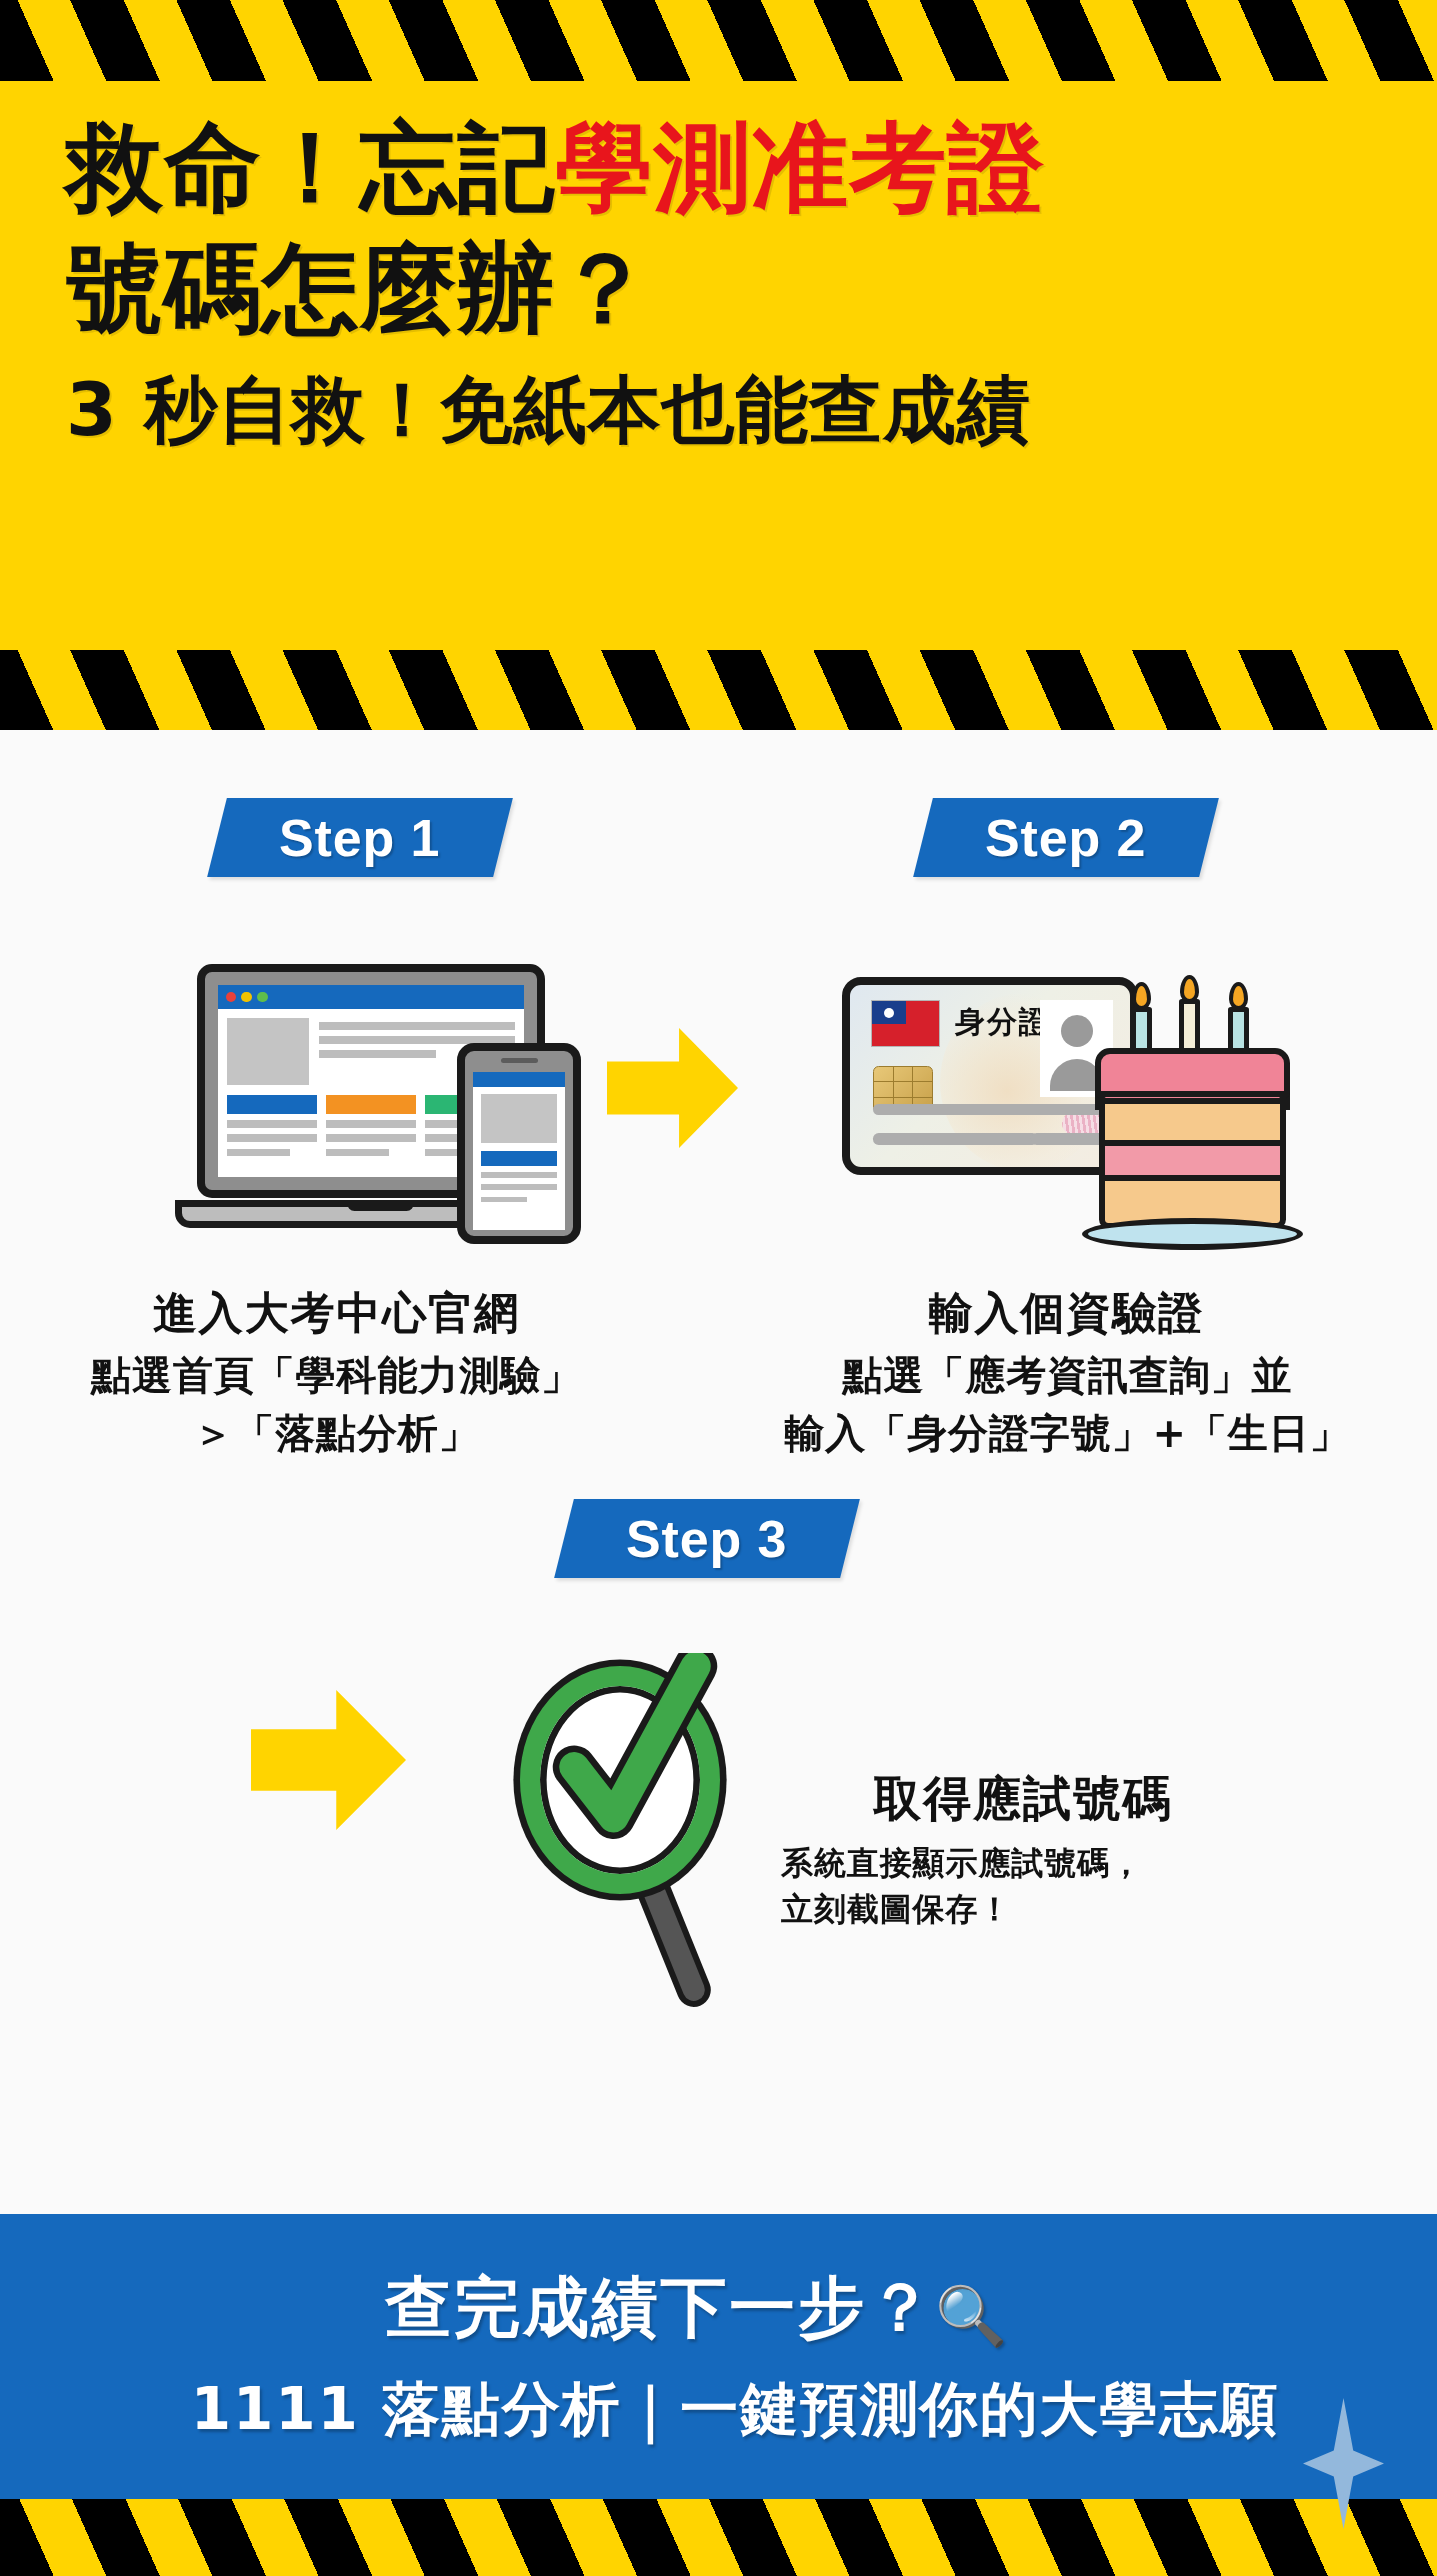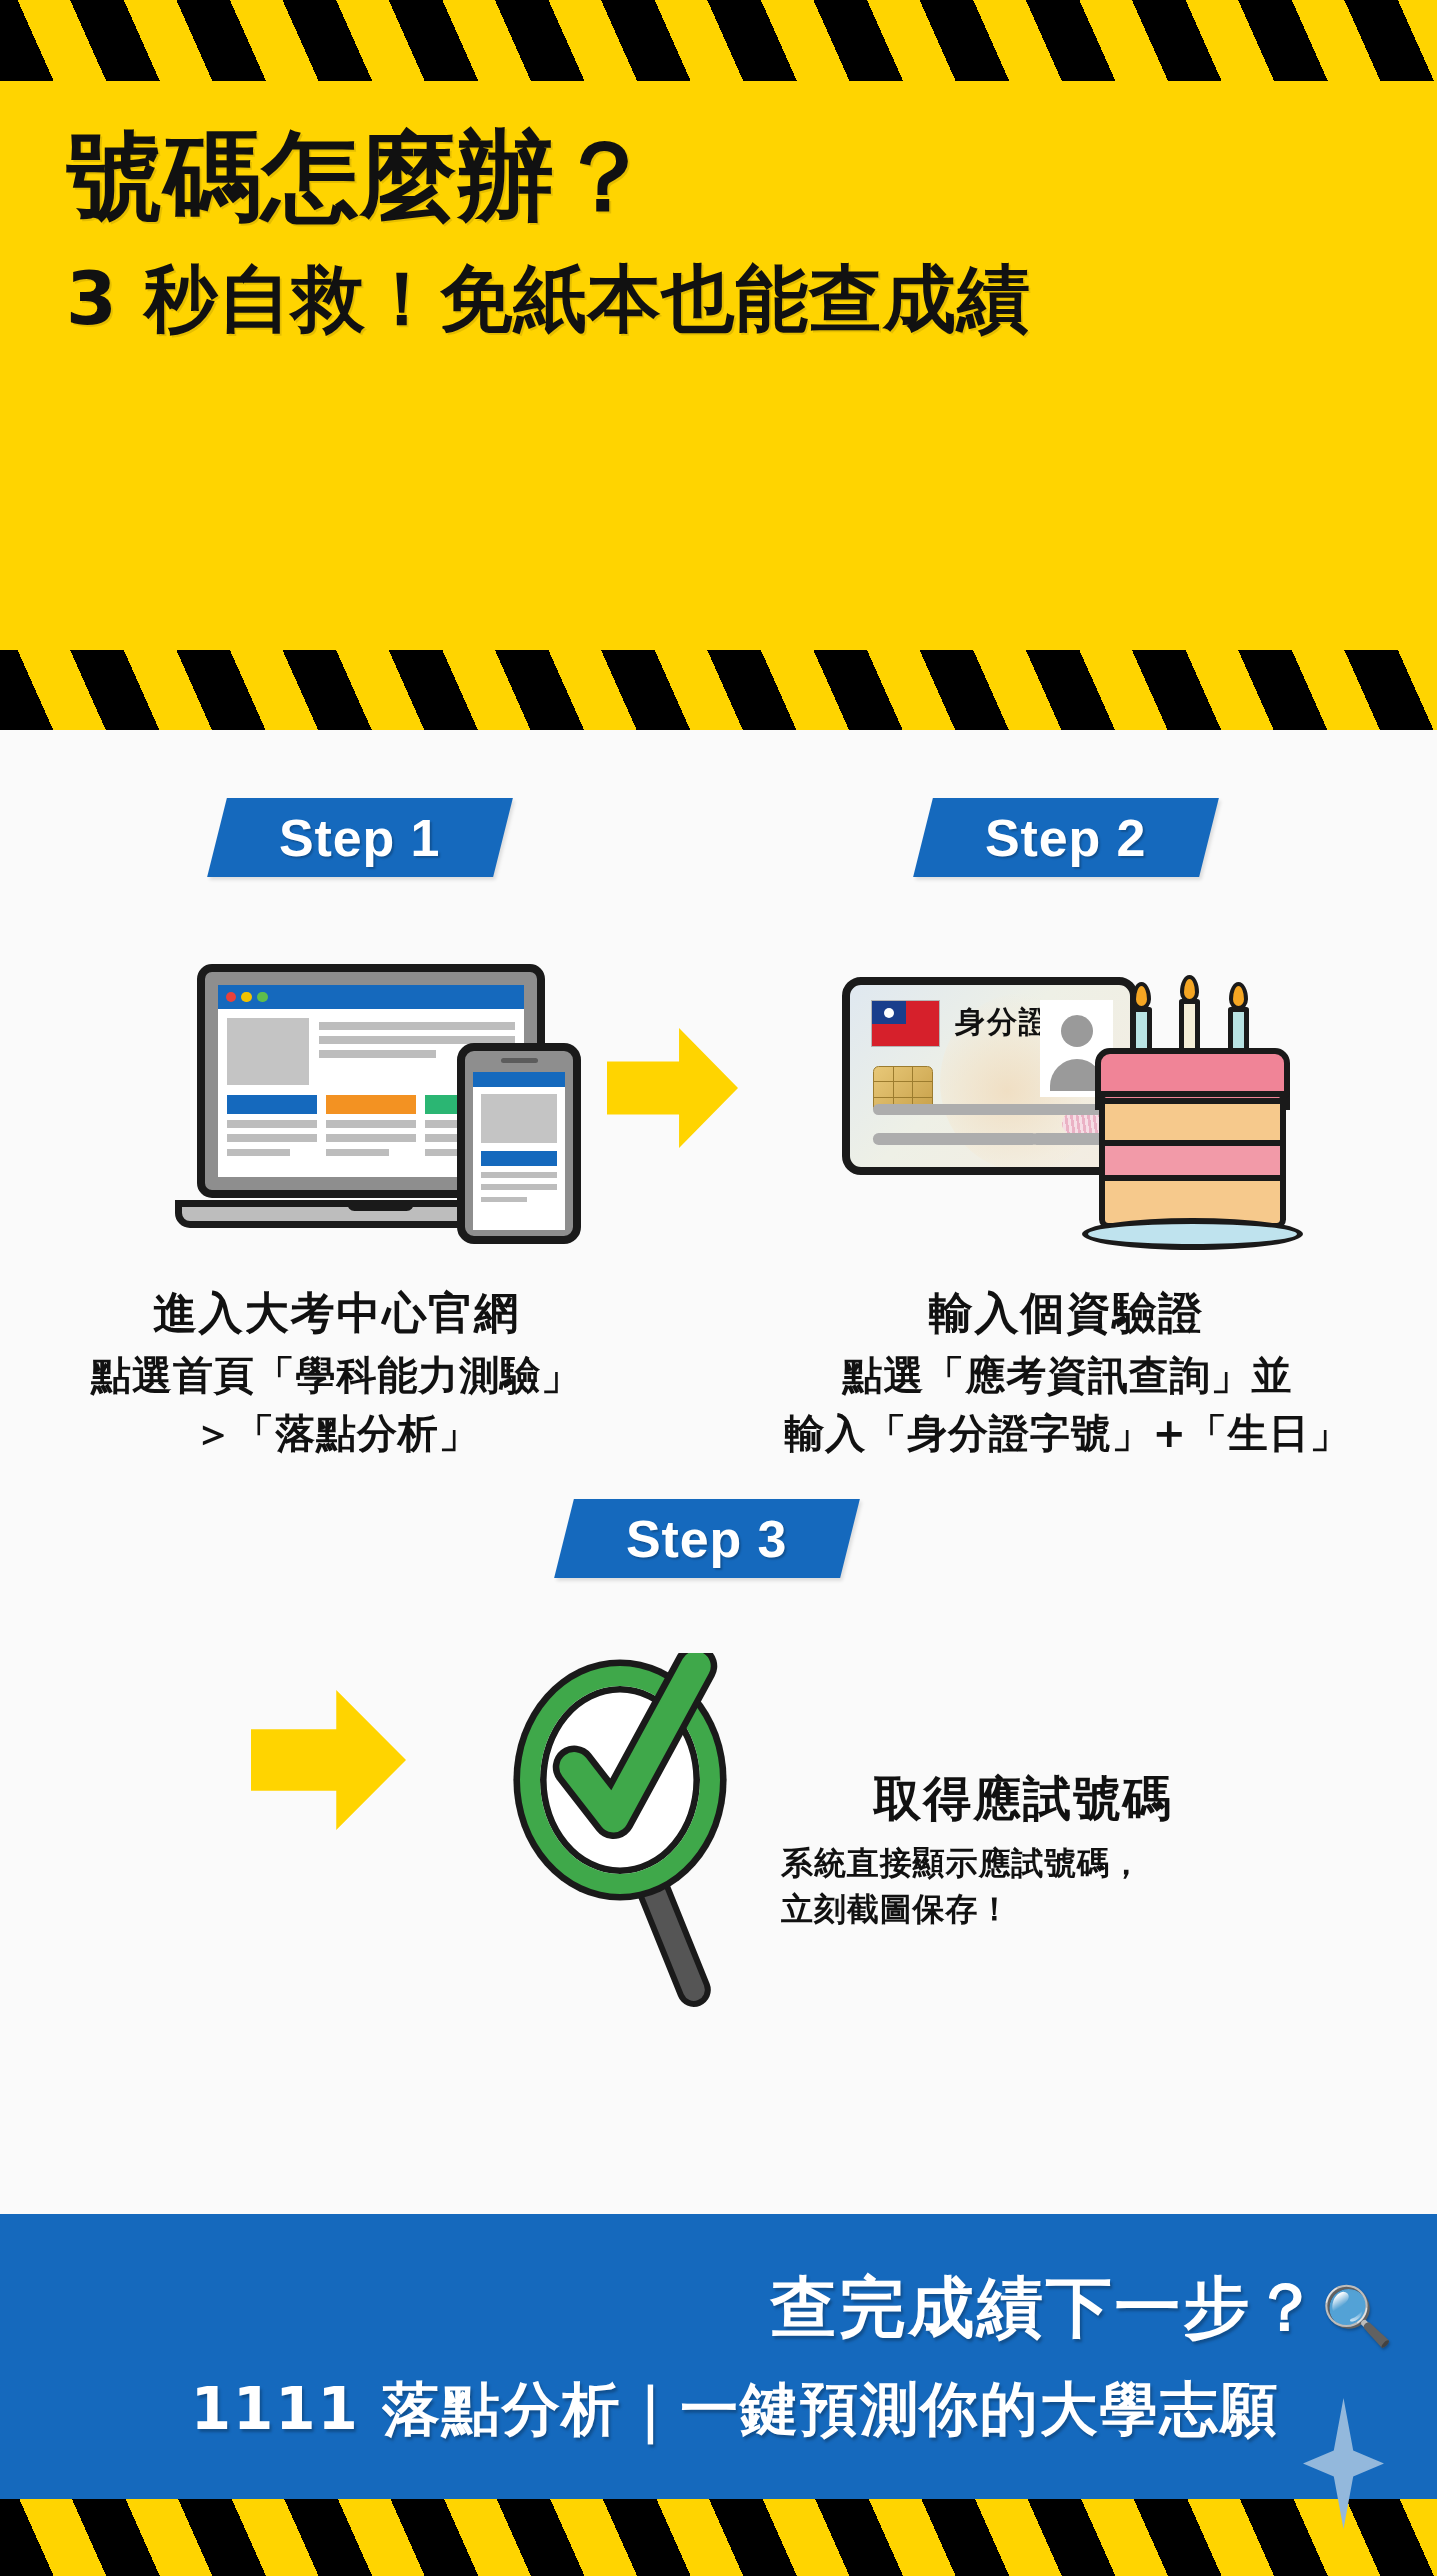--- a/index.html
+++ b/index.html
@@ -265,21 +265,21 @@
     position:absolute;left:26px;top:-13px;width:178px;height:215px;z-index:3;
   }
 
   
   .banner{
     position:absolute;left:0;top:2214px;width:1438px;height:362px;
     background:#1569BD;overflow:hidden;
   }
   .banner .hz-bot{top:285px;height:77px;}
   .banner-line1{
-    position:absolute;left:0;top:49px;width:1396px;text-align:right;
+    position:absolute;left:0;top:49px;width:1396px;text-align:center;
     font-family:"DejaVu Sans","Liberation Sans",sans-serif;
     font-weight:bold;color:#ffffff;font-size:66px;letter-spacing:2.8px;
     white-space:nowrap;text-shadow:1.9px 2.8px 2.8px rgba(0,0,0,.25);
   }
   .banner-line2{
     position:absolute;left:0;top:157px;width:1438px;text-align:center;
     font-family:"DejaVu Sans","Liberation Sans",sans-serif;
     font-weight:bold;color:#ffffff;font-size:58px;letter-spacing:1.9px;
     white-space:nowrap;text-shadow:1.9px 2.8px 2.8px rgba(0,0,0,.25);padding-left:16px;
   }
@@ -293,20 +293,21 @@
 </style>
 </head>
 <body>
 
 <div class="page">
 
   <div class="header">
     <div class="hazard hz-top"></div>
 
     <div class="title-block">
+      <div class="t-line l1"><span>救命！忘記</span><span class="t-red">學測准考證</span></div>
       <div class="t-line l2">號碼怎麼辦？</div>
       <div class="t-line l3">3 秒自救！免紙本也能查成績</div>
     </div>
 
     <div class="hazard hz-bot"></div>
   </div>
 
   <div class="body-area">
 
     <div class="step-badge" style="left:217px;top:68px;width:286px;height:79px;">

